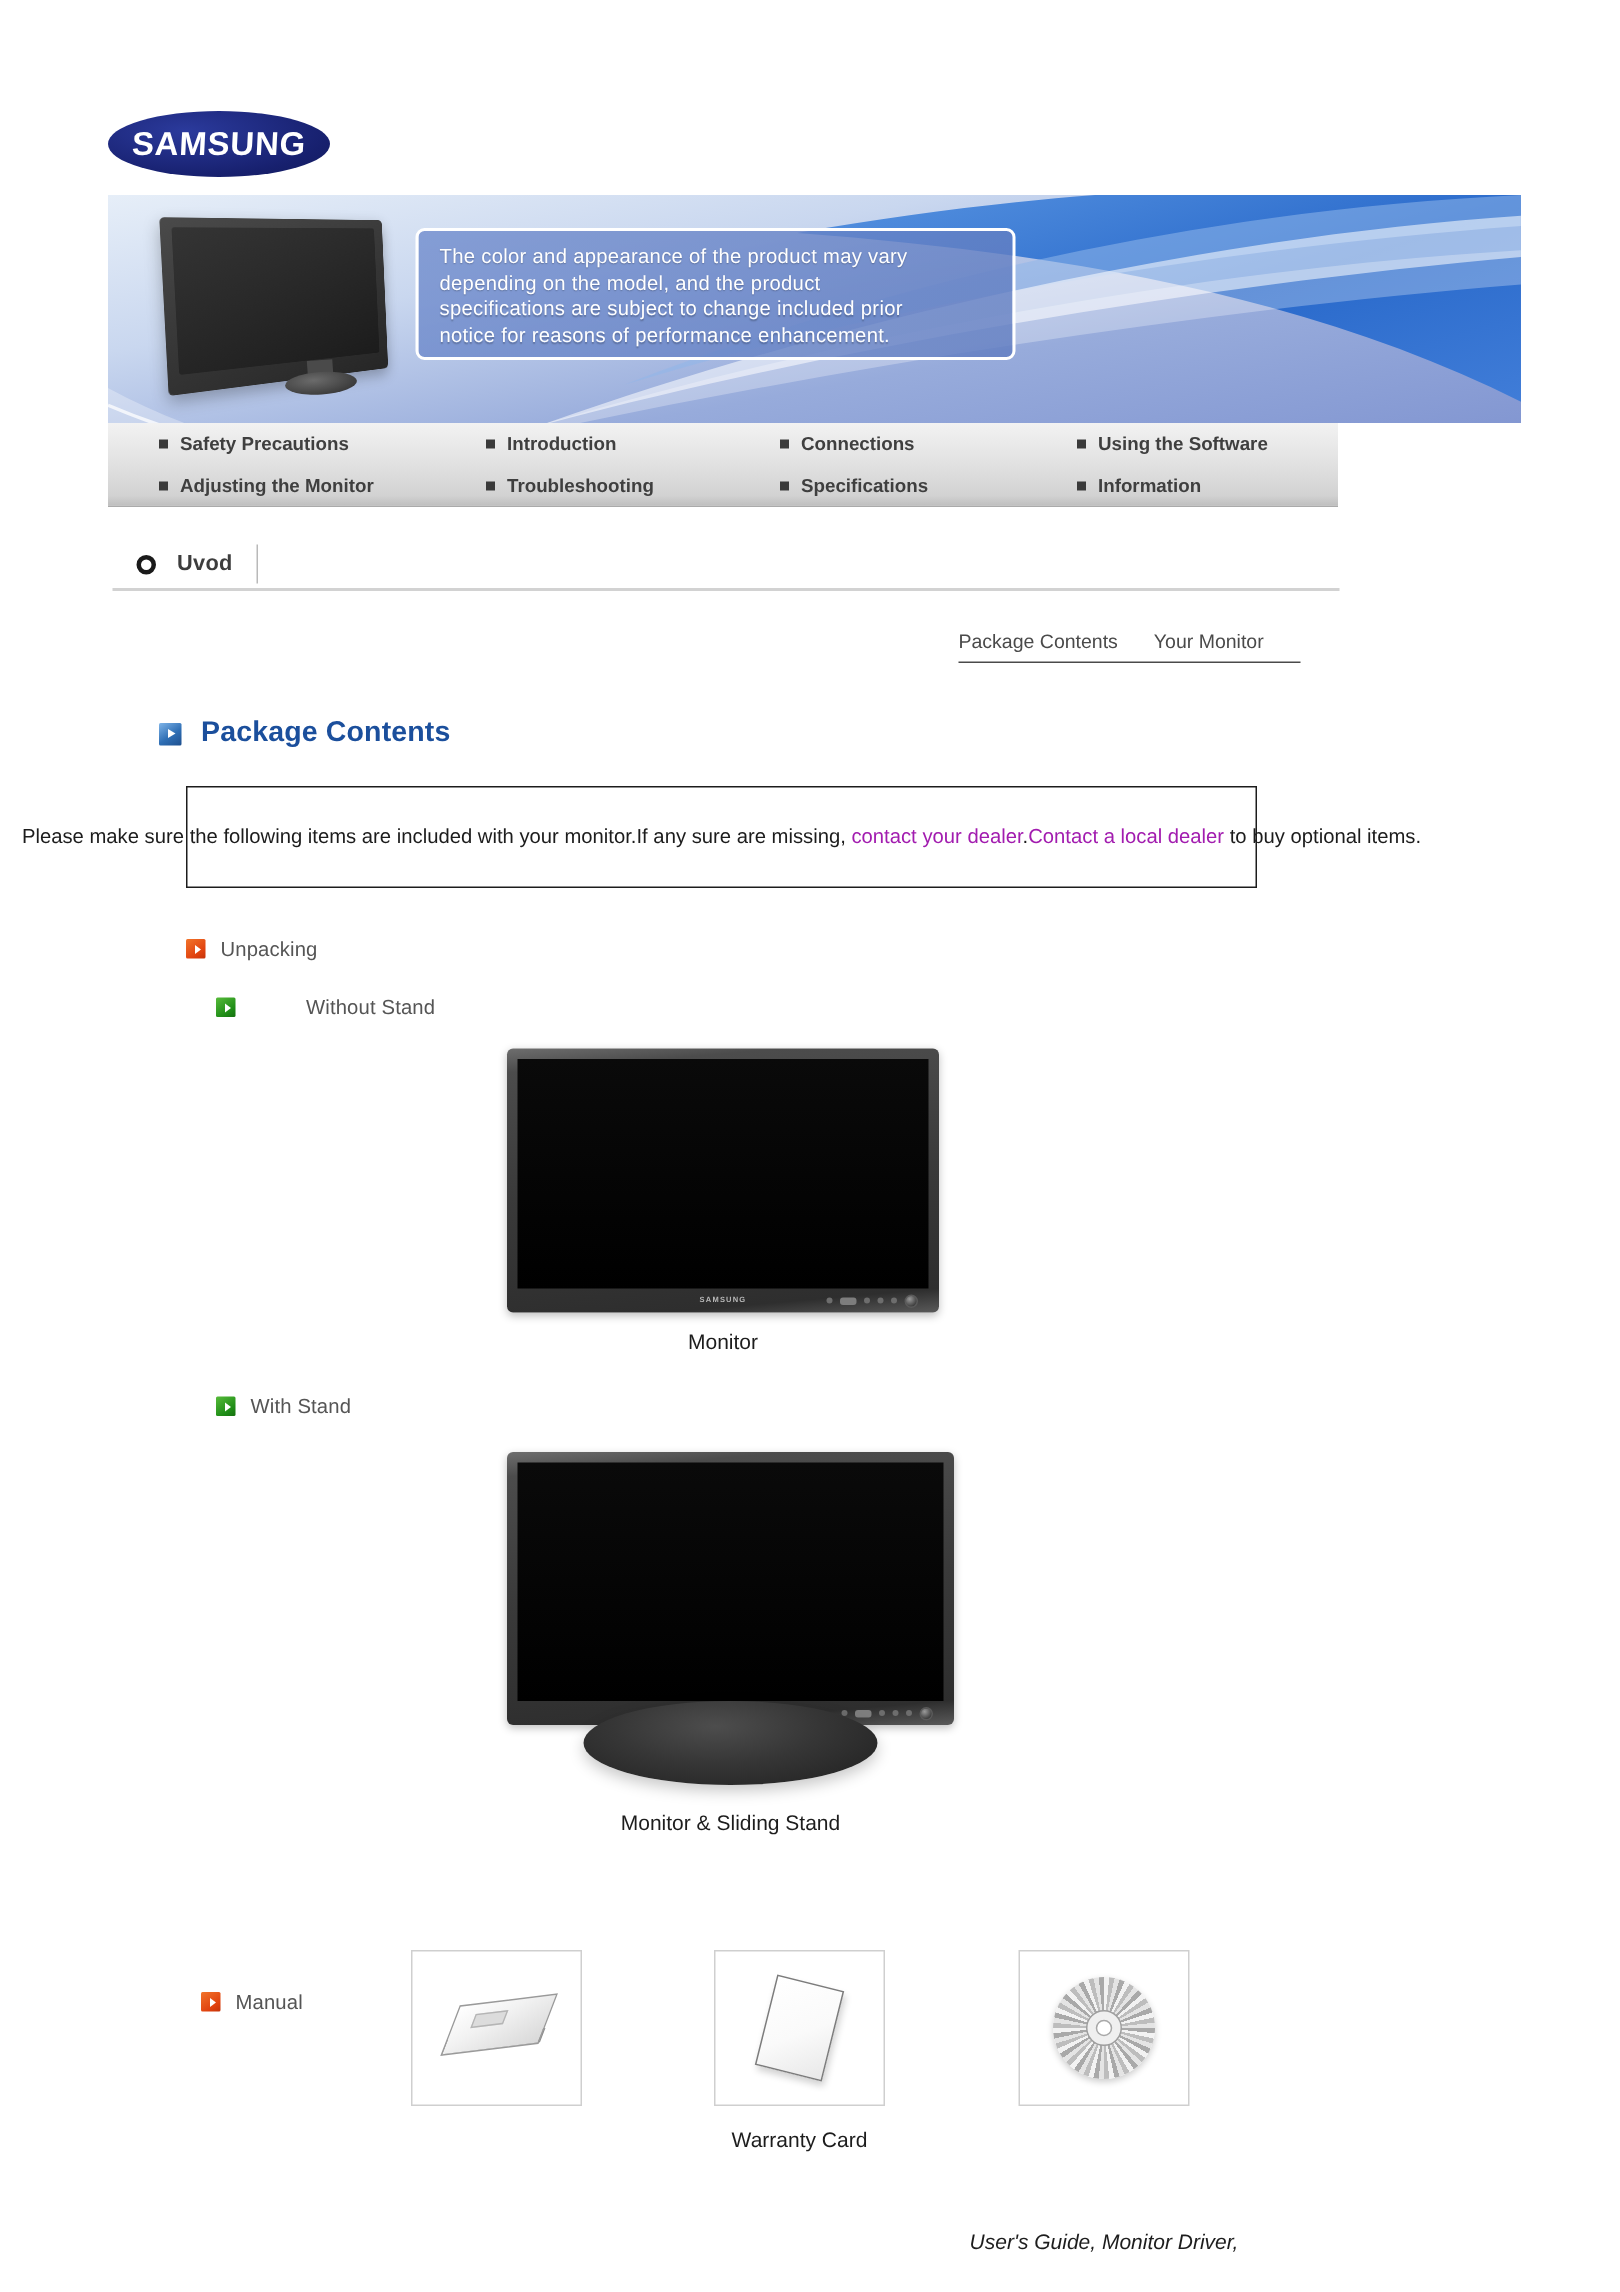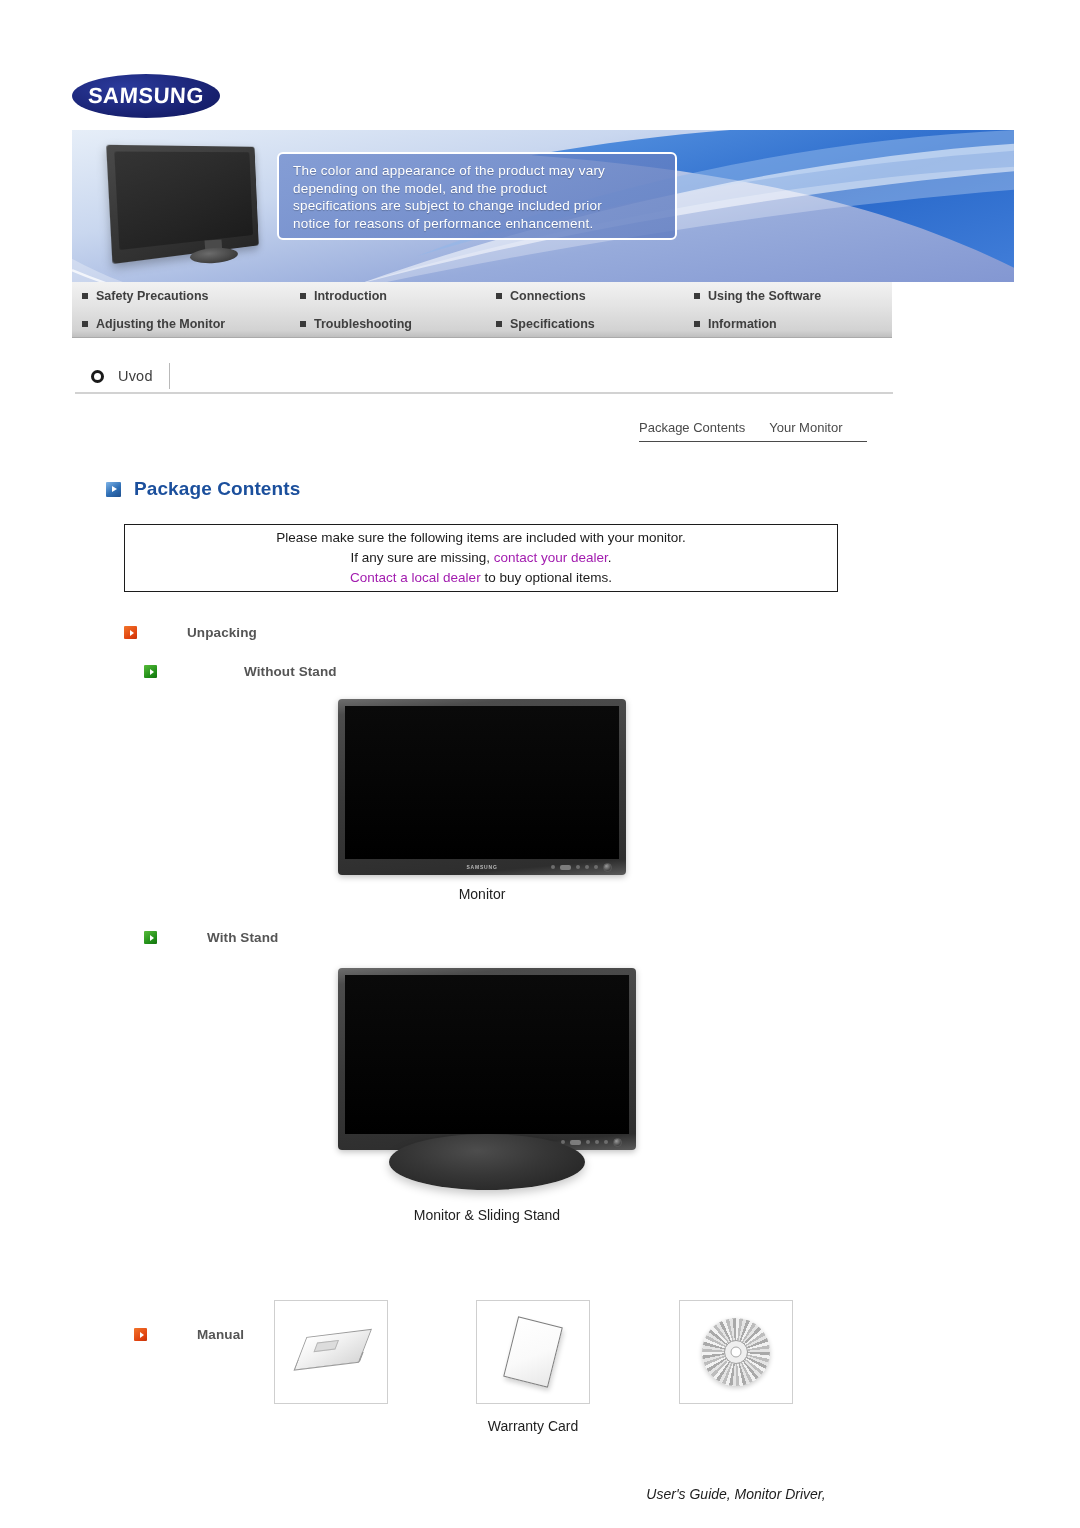--- a/index.html
+++ b/index.html
@@ -123,20 +123,21 @@
     border-bottom: 1px solid #aaa;
   }
   .nav-grid {
     position: absolute;
     inset: 0;
     display: grid;
     grid-template-columns: 218px 196px 198px 208px;
     grid-template-rows: 28px 28px;
     align-items: center;
     padding-left: 10px;
+    margin-left: 24px;
   }
   .nav-item {
     display: flex; align-items: center;
     font-size: 12.5px;
     font-weight: bold;
     color: #3f3f3f;
     white-space: nowrap;
     cursor: pointer;
   }
   .nav-bullet {
@@ -146,20 +147,21 @@
     margin-right: 8px;
     flex: 0 0 auto;
   }
 
   
   .uvod-bar {
     position: absolute;
     left: 75px; top: 360px;
     width: 818px; height: 34px;
     border-bottom: 2px solid #d2d2d2;
+    font-weight: bold;
   }
   .uvod-inner {
     display: flex; align-items: center;
     height: 32px;
     padding-left: 16px;
     border-right: 0;
   }
   .uvod-dot {
     width: 13px; height: 13px;
     border: 3px solid #1a1a1a;
@@ -224,21 +226,21 @@
     color: #1b4f9c;
     letter-spacing: 0.1px;
   }
 
   
   .notice-box {
     position: absolute;
     left: 124px; top: 524px;
     width: 714px; height: 68px;
     border: 1.5px solid #1c1c1c;
-    display: flex; flex-direction: column;
+    display: flex; 
     align-items: center; justify-content: center;
     background: #ffffff;
   }
   .notice-box div {
     font-size: 13.5px;
     color: #1c1c1c;
     line-height: 20px;
     text-align: center;
     white-space: nowrap;
   }
@@ -261,24 +263,23 @@
     width: 0; height: 0;
     border-left: 4.5px solid #ffffff;
     border-top: 3px solid transparent;
     border-bottom: 3px solid transparent;
     margin-left: 2px;
   }
   .icon-orange { background: linear-gradient(145deg, #f2742a 0%, #e0420f 70%, #c4330a 100%); }
   .icon-green  { background: linear-gradient(145deg, #57bb3a 0%, #1e8c16 70%, #167010 100%); }
   .sec-head span.txt {
     font-size: 13.5px;
-    font-weight: bold;
+    font-weight: normal;
     color: #555555;
     letter-spacing: 0.1px;
-    margin-left: 40px;
   }
 
   
   .mon-fig { position: absolute; }
   .mon-body {
     position: relative;
     background: linear-gradient(175deg, #6e6e6e 0%, #4c4c4c 8%, #3a3a3a 50%, #2e2e2e 92%, #5a5a5a 100%);
     border-radius: 4px;
     padding: 7px 7px 16px 7px;
     box-shadow: 0 2px 6px rgba(0,0,0,0.25);

